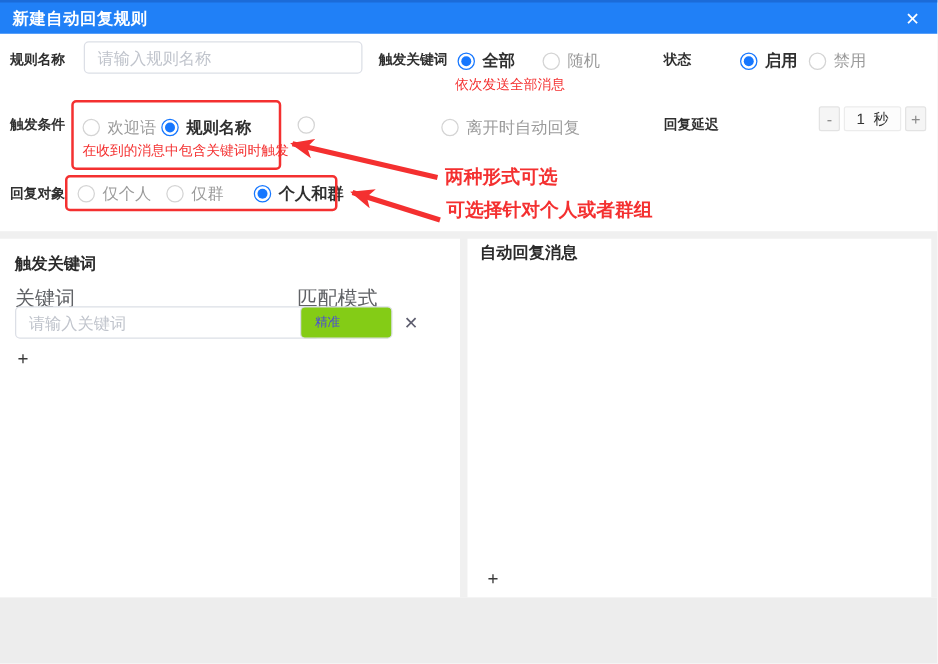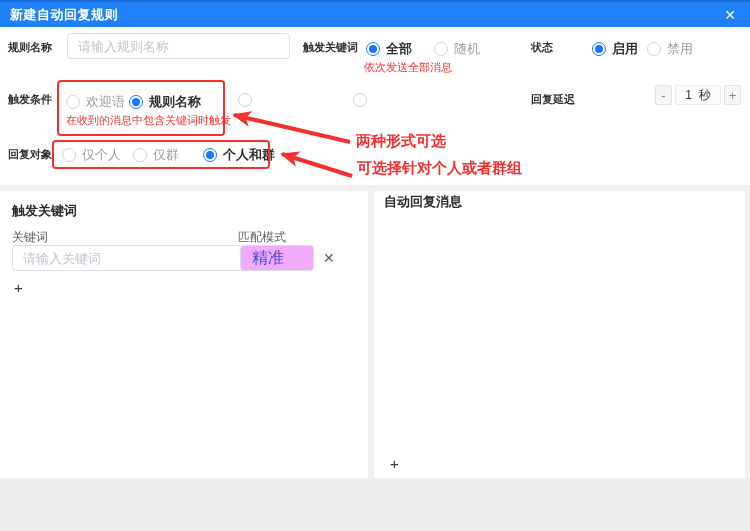--- a/index.html
+++ b/index.html
@@ -44,24 +44,24 @@
     font-size:13px;color:#8a8a8a;border-radius:2px;cursor:pointer;}
   .stepper .sval{width:46px;height:20px;background:#fcfcfc;border:1px solid #ececec;
     box-sizing:border-box;display:flex;align-items:center;justify-content:center;gap:7px;
     font-size:12px;color:#333;border-radius:2px;}
   
   .content-bg{position:absolute;top:185px;left:0;width:750px;height:293px;background:#f0f0f0;}
   .panel{position:absolute;background:#fff;}
   .panel.left{top:191px;left:0;width:368px;height:287px;}
   .panel.right{top:191px;left:374px;width:371px;height:287px;}
   .ptitle{position:absolute;font-size:13px;font-weight:bold;color:#2b2b2b;white-space:nowrap;}
-  .slabel{position:absolute;font-size:12px;color:#606266;white-space:nowrap;}
-  .dropdown{position:absolute;border:1px solid #dcdfe6;border-radius:4px;background:#f0abfc;
+  .slabel{position:absolute;font-size:16px;color:#606266;white-space:nowrap;}
+  .dropdown{position:absolute;border:1px solid #dcdfe6;border-radius:4px;background:#84cc16;
     display:flex;align-items:center;padding:0 11px;box-sizing:border-box;
-    font-size:16px;color:#4a4ad9;cursor:pointer;}
+    font-size:10px;color:#4a4ad9;cursor:pointer;}
   .removex{position:absolute;font-size:14px;color:#5d5d6e;cursor:pointer;line-height:1;}
   .addlink{position:absolute;display:flex;align-items:center;gap:9px;font-size:13px;
     color:#2f2f2f;cursor:pointer;white-space:nowrap;}
   .addlink .plus{font-size:15px;color:#3a3a3a;line-height:1;}
   
   .footer{position:absolute;top:478px;left:0;width:750px;height:53px;background:#ededed;}
   .overlay{position:absolute;top:0;left:0;pointer-events:none;z-index:6;}
 </style>
 </head>
 <body>
@@ -103,20 +103,21 @@
 </span>
 <span class="radio sel" style="left:129px;top:93px">
   <span class="circ"></span>
   <span>规则名称</span>
 </span>
 <span class="radio" style="left:238px;top:93px">
   <span class="circ"></span>
 </span>
 <span class="radio" style="left:353px;top:93px">
   <span class="circ"></span>
+  <span>离开时自动回复</span>
 </span>
 <span class="redtext hint" style="left:66px;top:113px">在收到的消息中包含关键词时触发</span>
 
 <span class="flabel" style="left:531px;top:92px">回复延迟</span>
 <div class="stepper">
   <span class="sbtn">-</span>
   <span class="sval">
     <span>1</span>
     <span>秒</span>
   </span>

